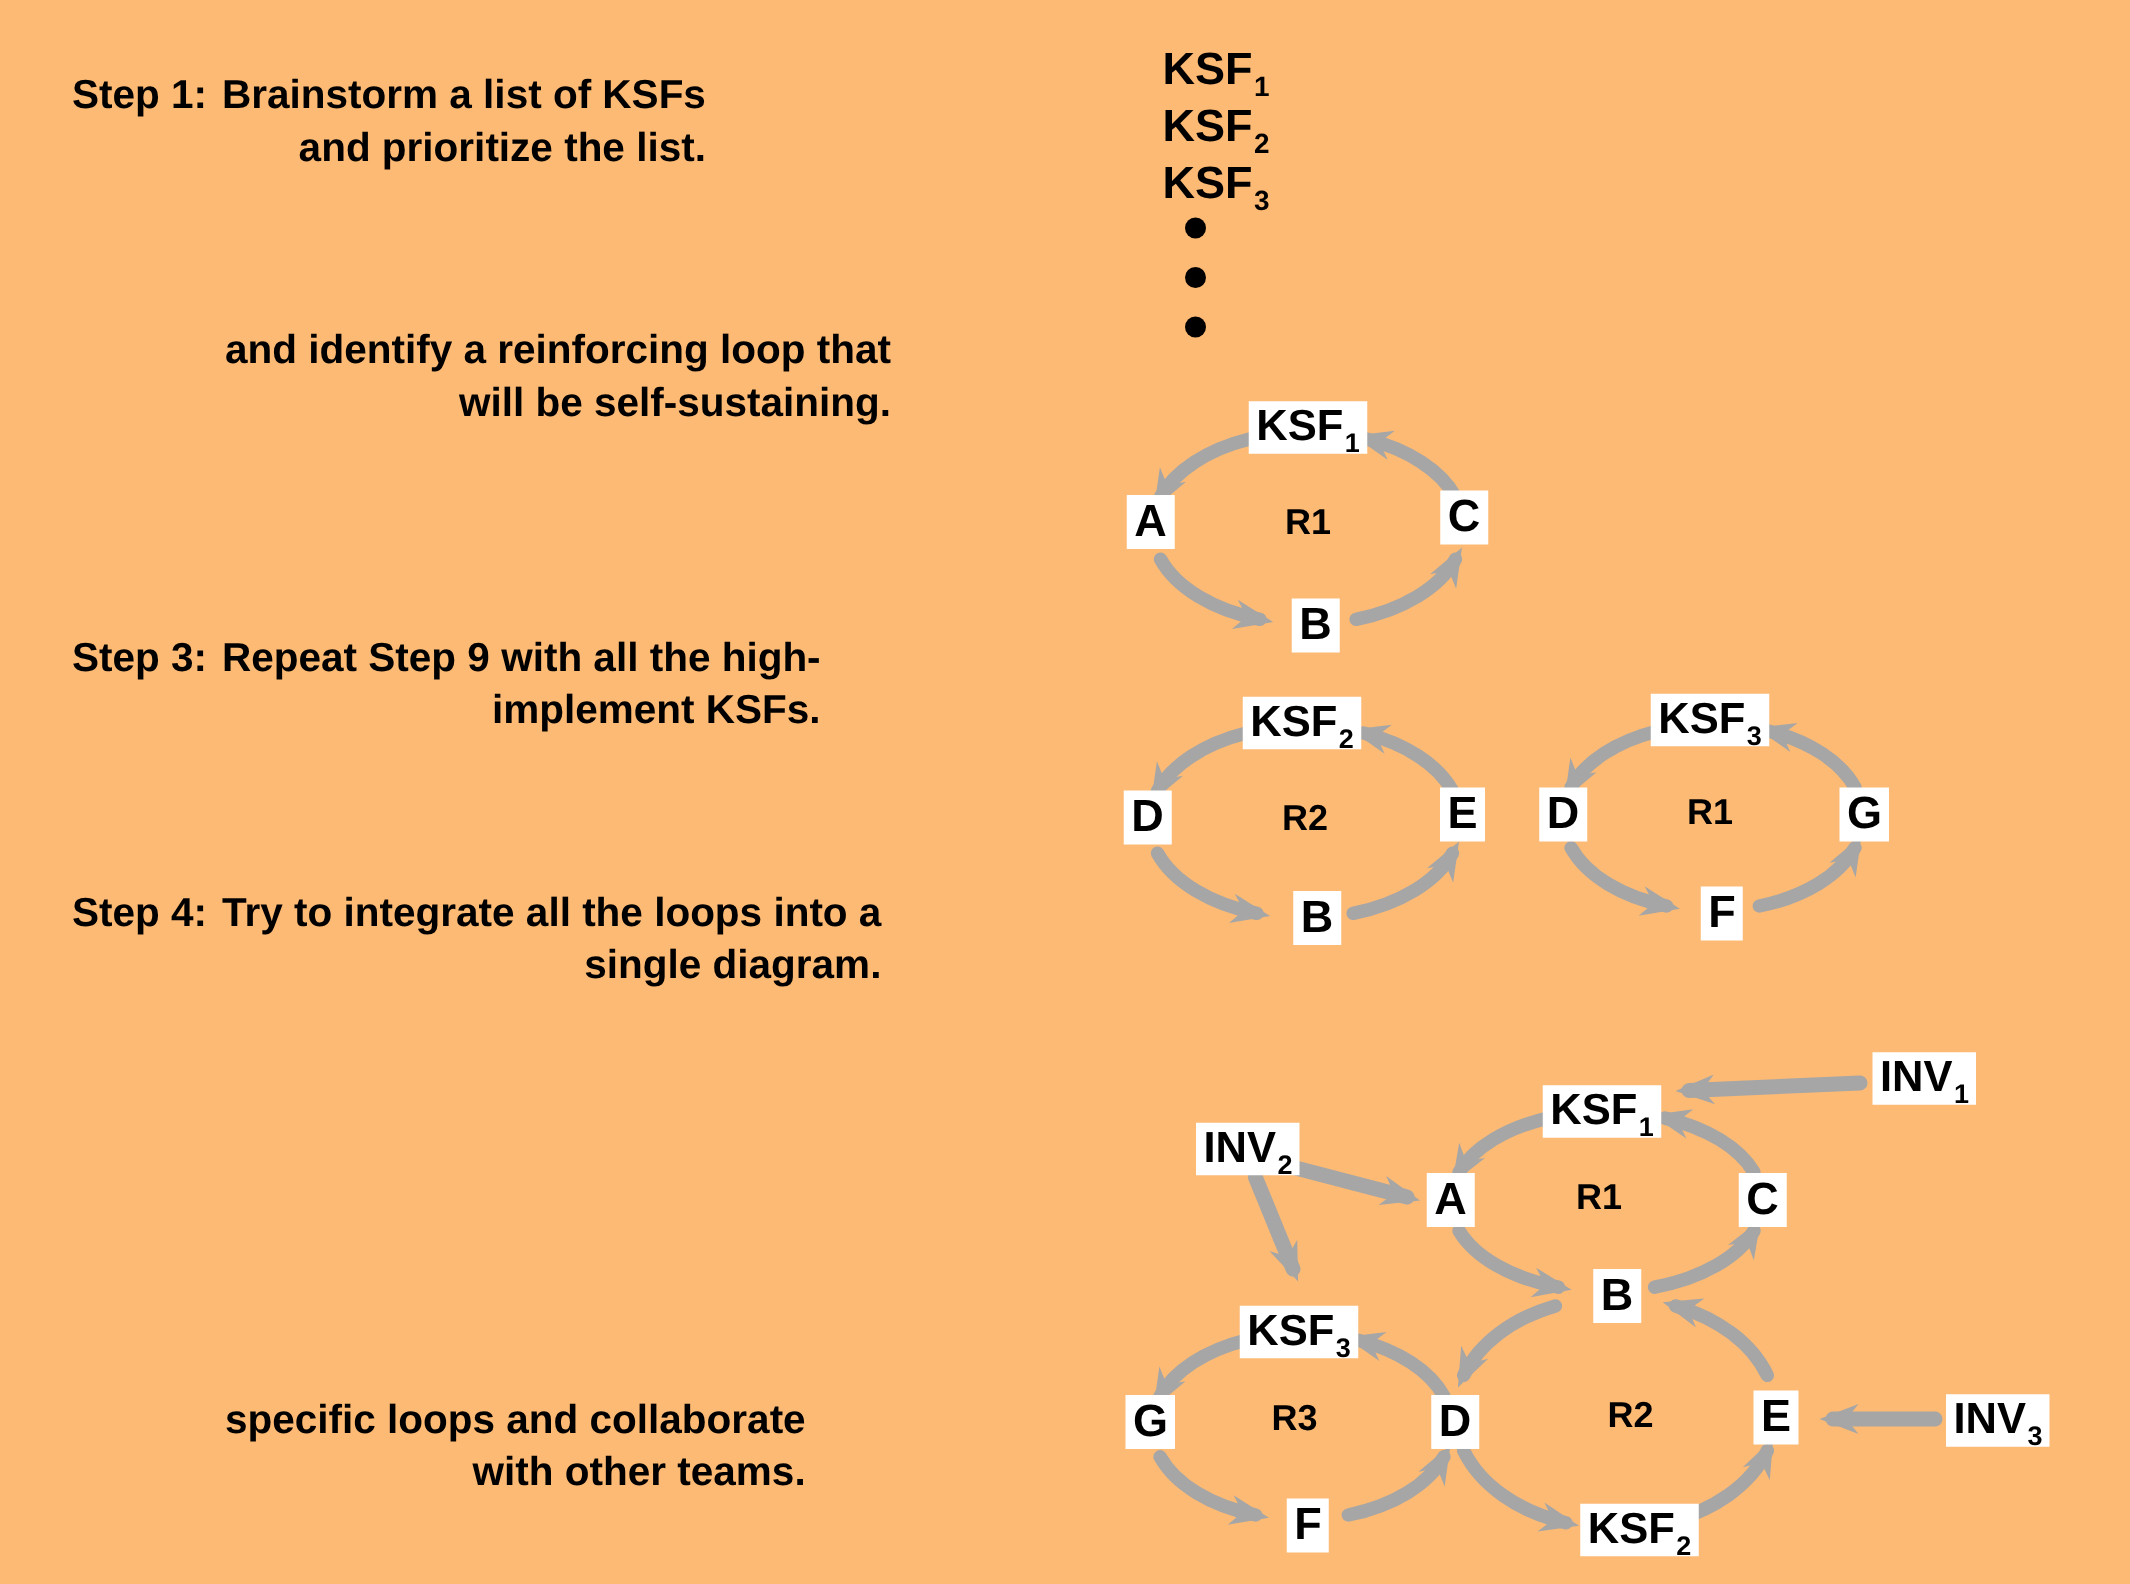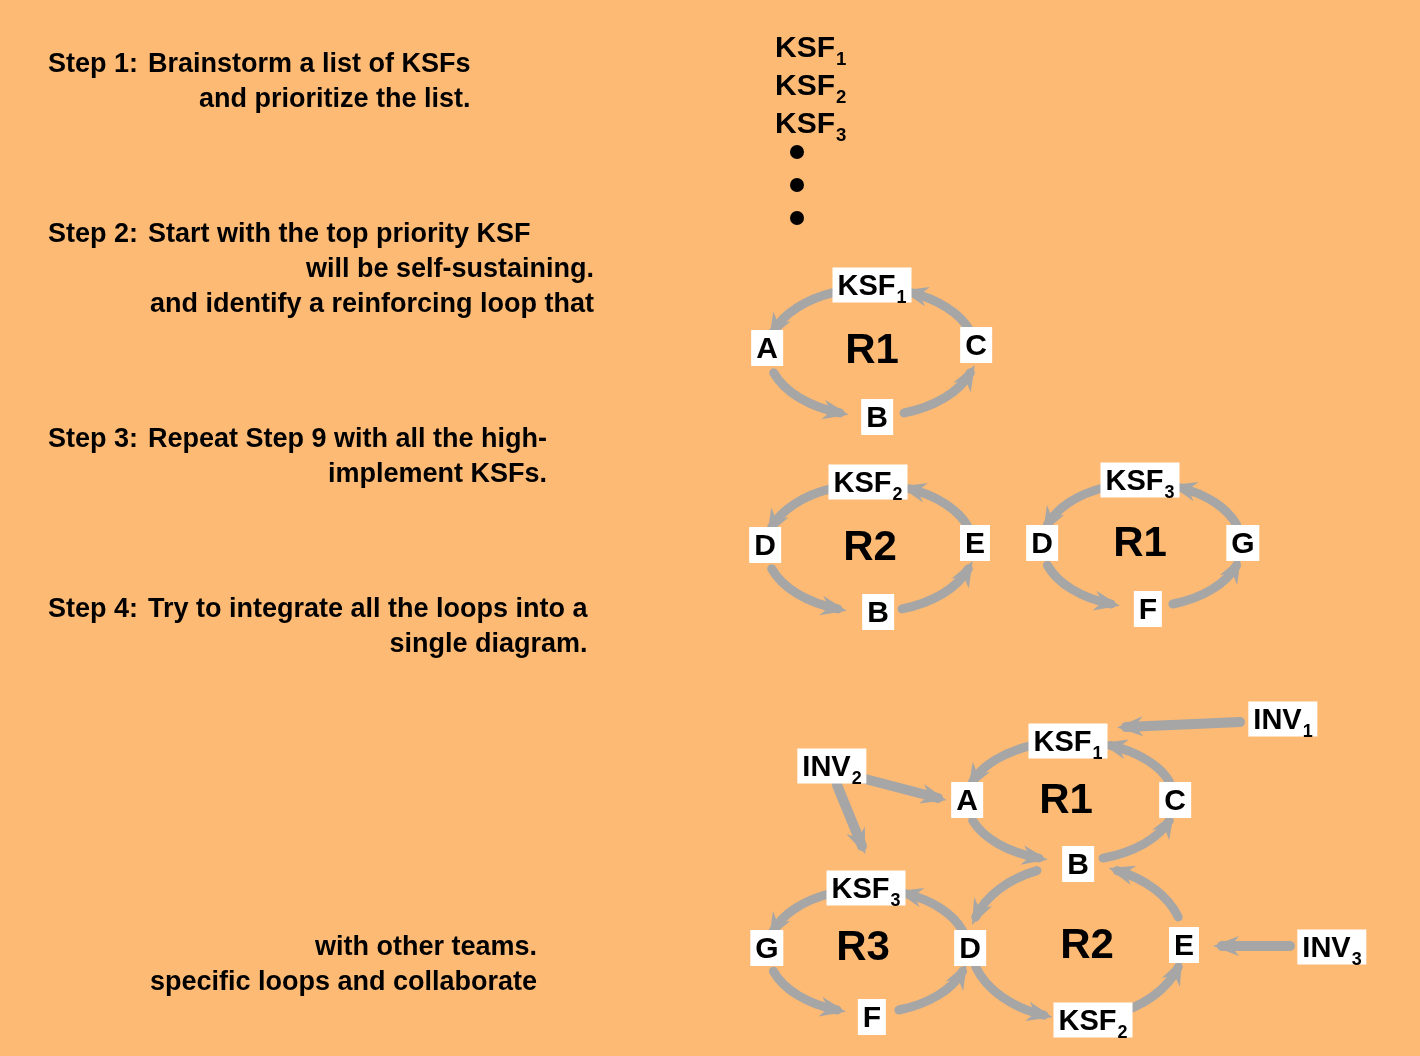--- a/index.html
+++ b/index.html
@@ -18,21 +18,21 @@
   .ksf-item { position:absolute; font-size:30px; font-weight:700; z-index:2; }
   .dot { position:absolute; width:14px; height:14px; border-radius:50%; background:#000; z-index:2; }
 
   
   .node, .knode, .rlabel {
     position:absolute; transform:translate(-50%,-50%); white-space:nowrap;
     font-weight:700; background:#ffffff; padding:1px 5px; z-index:2; text-align:center;
   }
   .node  { font-size:30px; }
   .knode { font-size:29px; }
-  .rlabel{ font-size:42px; background:transparent; }
+  .rlabel{ font-size:24px; background:transparent; }
   sub.sx { font-size:0.62em; vertical-align:baseline; position:relative; top:0.45em; margin-left:1px; }
 </style>
 </head>
 <body>
 
 <div class="canvas">
 
   <svg class="arrows" id="arrowSvg" width="1420" height="1056" viewBox="0 0 1420 1056">
     <defs>
       <marker id="ah" markerUnits="userSpaceOnUse" markerWidth="30" markerHeight="24" refX="18" refY="11" orient="auto">
@@ -67,35 +67,34 @@
       <path d="M 846 774 L 938 798" fill="none" stroke="#a6a6a6" stroke-width="10" stroke-linecap="round" marker-end="url(#ah)"></path>
       <path d="M 837 785 L 862 846" fill="none" stroke="#a6a6a6" stroke-width="10" stroke-linecap="round" marker-end="url(#ah)"></path>
       <path d="M 1290 946 L 1222 946" fill="none" stroke="#a6a6a6" stroke-width="10" stroke-linecap="round" marker-end="url(#ah)"></path>
     </svg>
 
   <div class="step" style="top:46px">
     <div class="line"><span class="snum">Step 1:</span><span class="stext">Brainstorm a list of KSFs</span></div>
     <div class="line cont">and prioritize the list.</div>
   </div>
   <div class="step" style="top:216px">
-    <div class="line"><span class="snum">Step 2:</span><span class="stext">Start with the top priority KSF</span></div>
+    <div class="line cont">and identify a reinforcing loop that</div>
     <div class="line cont">will be self-sustaining.</div>
-    <div class="line cont">and identify a reinforcing loop that</div>
   </div>
   <div class="step" style="top:421px">
     <div class="line"><span class="snum">Step 3:</span><span class="stext">Repeat Step 9 with all the high-</span></div>
     <div class="line cont">implement KSFs.</div>
   </div>
   <div class="step" style="top:591px">
     <div class="line"><span class="snum">Step 4:</span><span class="stext">Try to integrate all the loops into a</span></div>
     <div class="line cont">single diagram.</div>
   </div>
   <div class="step" style="top:929px">
+    <div class="line cont">specific loops and collaborate</div>
     <div class="line cont">with other teams.</div>
-    <div class="line cont">specific loops and collaborate</div>
   </div>
 
   <div class="ksf-item" style="left:775px; top:30px"><span>KSF</span><sub class="sx">1</sub></div>
   <div class="ksf-item" style="left:775px; top:68px"><span>KSF</span><sub class="sx">2</sub></div>
   <div class="ksf-item" style="left:775px; top:106px"><span>KSF</span><sub class="sx">3</sub></div>
   <div class="dot" style="left:790px; top:145px"></div>
   <div class="dot" style="left:790px; top:178px"></div>
   <div class="dot" style="left:790px; top:211px"></div>
 
   <div class="knode" style="left:872px; top:285px"><span>KSF</span><sub class="sx">1</sub></div>

